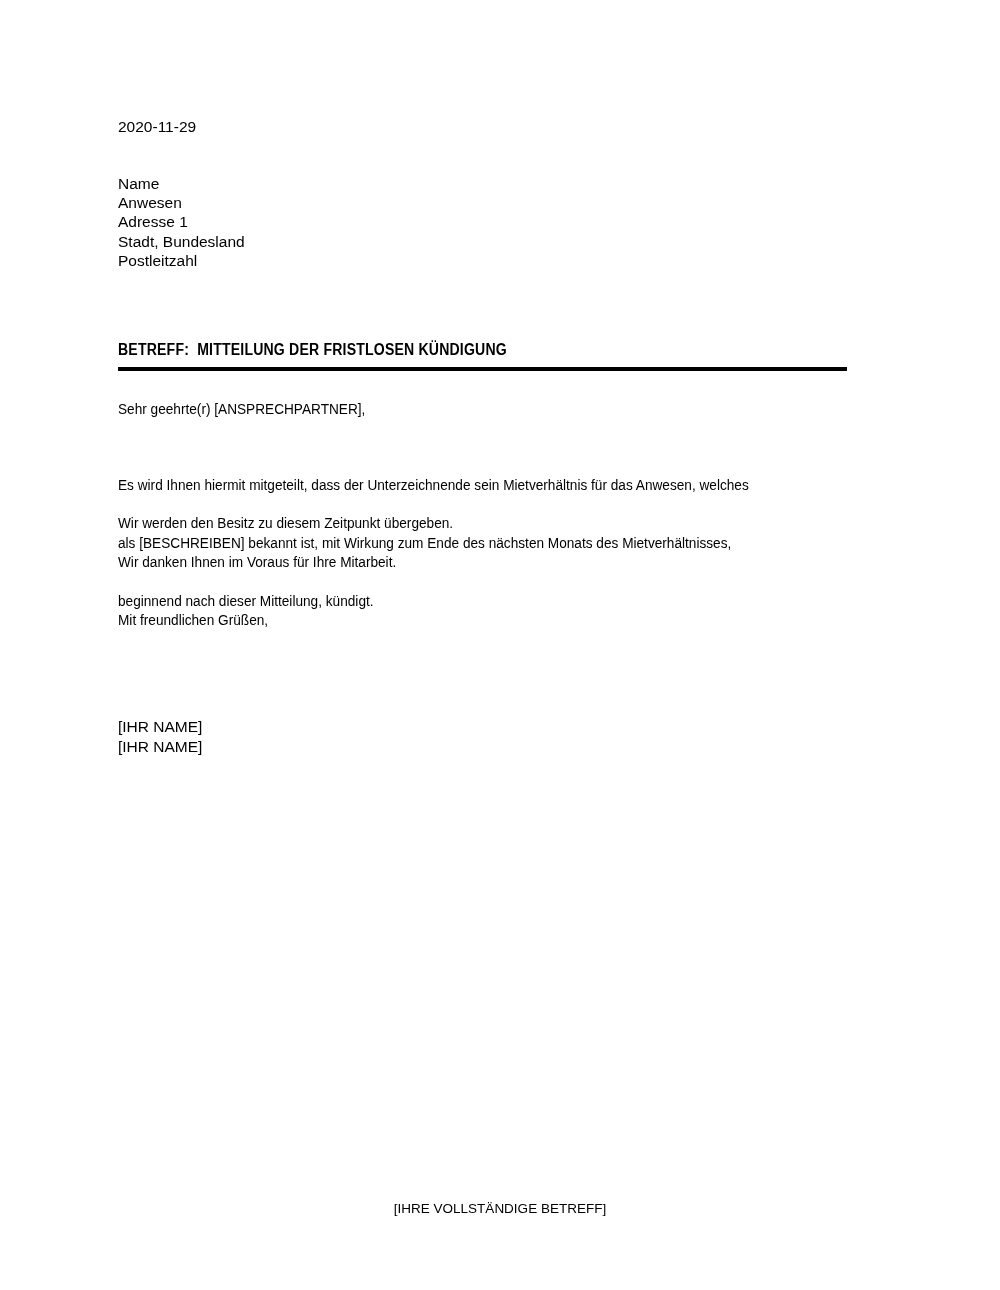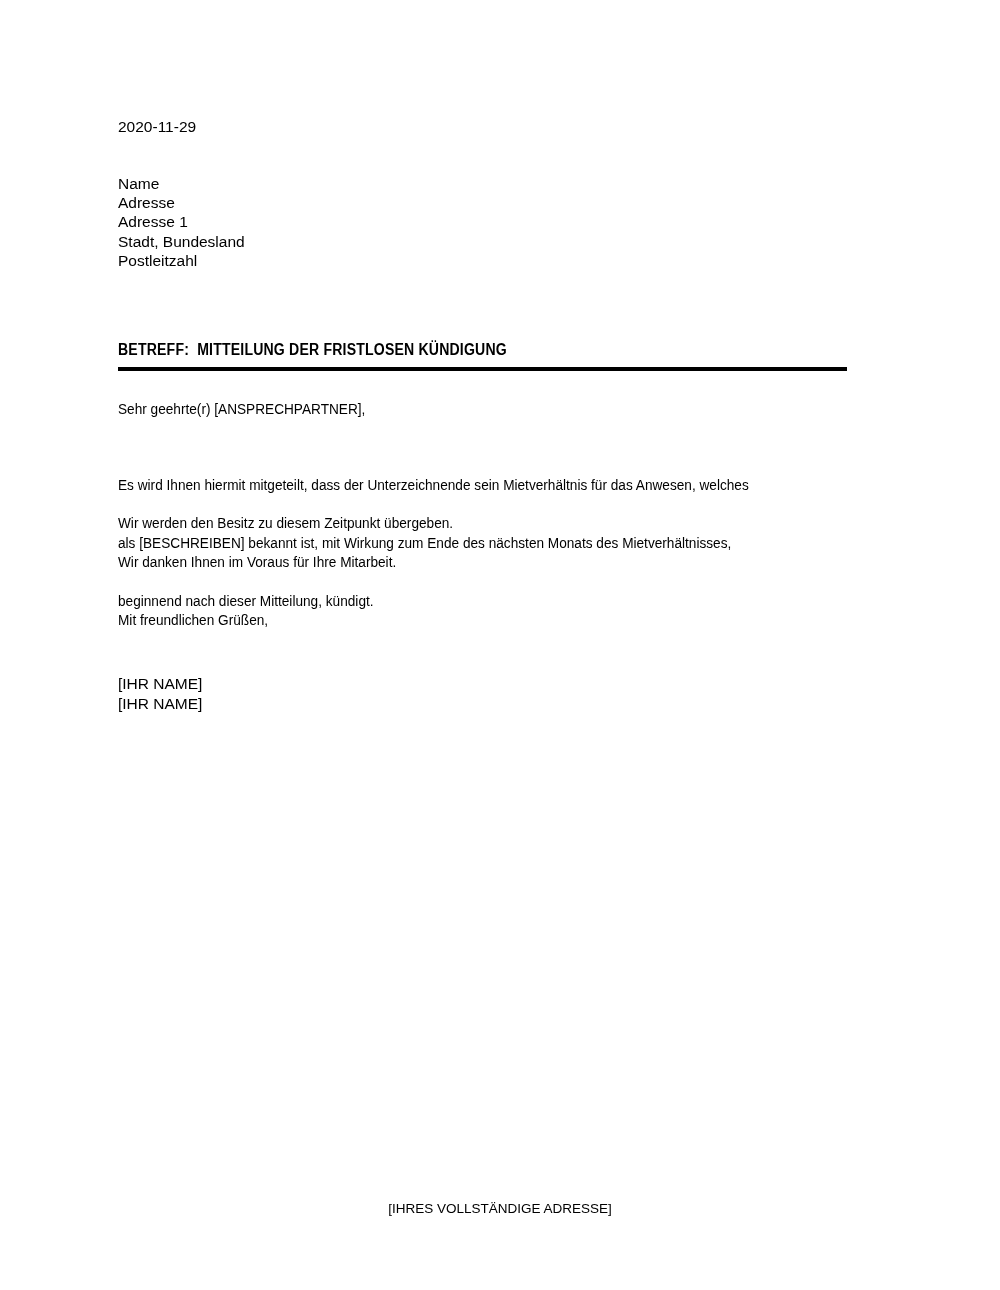--- a/index.html
+++ b/index.html
@@ -40,21 +40,21 @@
     background: #000000;
   }
   .date-block   { left: 118px; top: 117px; }
   .recipient    { left: 118px; top: 174px; }
   .subject-line { left: 118px; top: 341px; }
   .salutation   { left: 118px; top: 399px; }
   .para-1       { left: 118px; top: 437px; }
   .para-2       { left: 118px; top: 513px; }
   .para-3       { left: 118px; top: 552px; }
   .closing      { left: 118px; top: 610px; }
-  .signature    { left: 118px; top: 674px; }
+  .signature    { left: 118px; top: 717px; }
   .signature .regular { line-height: 19.5px; }
   .footer {
     left: 0;
     top: 1164px;
     width: 1000px;
     text-align: center;
     font-size: 13.5px;
     line-height: 18.2px;
     white-space: pre;
   }
@@ -62,21 +62,21 @@
 </style>
 </head>
 <body>
 
 <div class="page">
 
   <div class="abs date-block regular">2020-11-29</div>
 
   <div class="abs recipient">
     <div class="regular">Name</div>
-    <div class="regular">Adresse</div>
+    <div class="regular">Anwesen</div>
     <div class="regular">Adresse 1</div>
     <div class="regular">Stadt, Bundesland</div>
     <div class="regular">Postleitzahl</div>
   </div>
 
   <div class="abs subject-line cond subject-text">BETREFF:  MITTEILUNG DER FRISTLOSEN KÜNDIGUNG</div>
 
   <div class="abs subject-rule"></div>
 
   <div class="abs salutation cond body-text">Sehr geehrte(r) [ANSPRECHPARTNER],</div>
@@ -92,18 +92,18 @@
   <div class="abs para-3 cond body-text">Wir danken Ihnen im Voraus für Ihre Mitarbeit.</div>
 
   <div class="abs closing cond body-text">Mit freundlichen Grüßen,</div>
 
   <div class="abs signature">
     <div class="regular">[IHR NAME]</div>
     <div class="regular">[IHR NAME]</div>
   </div>
 
   <div class="abs footer">
-    <div>[IHRES VOLLSTÄNDIGE ADRESSE]</div>
+    <div>[IHRE VOLLSTÄNDIGE BETREFF]</div>
     
     
   </div>
 
 </div>
 
 </body></html>

